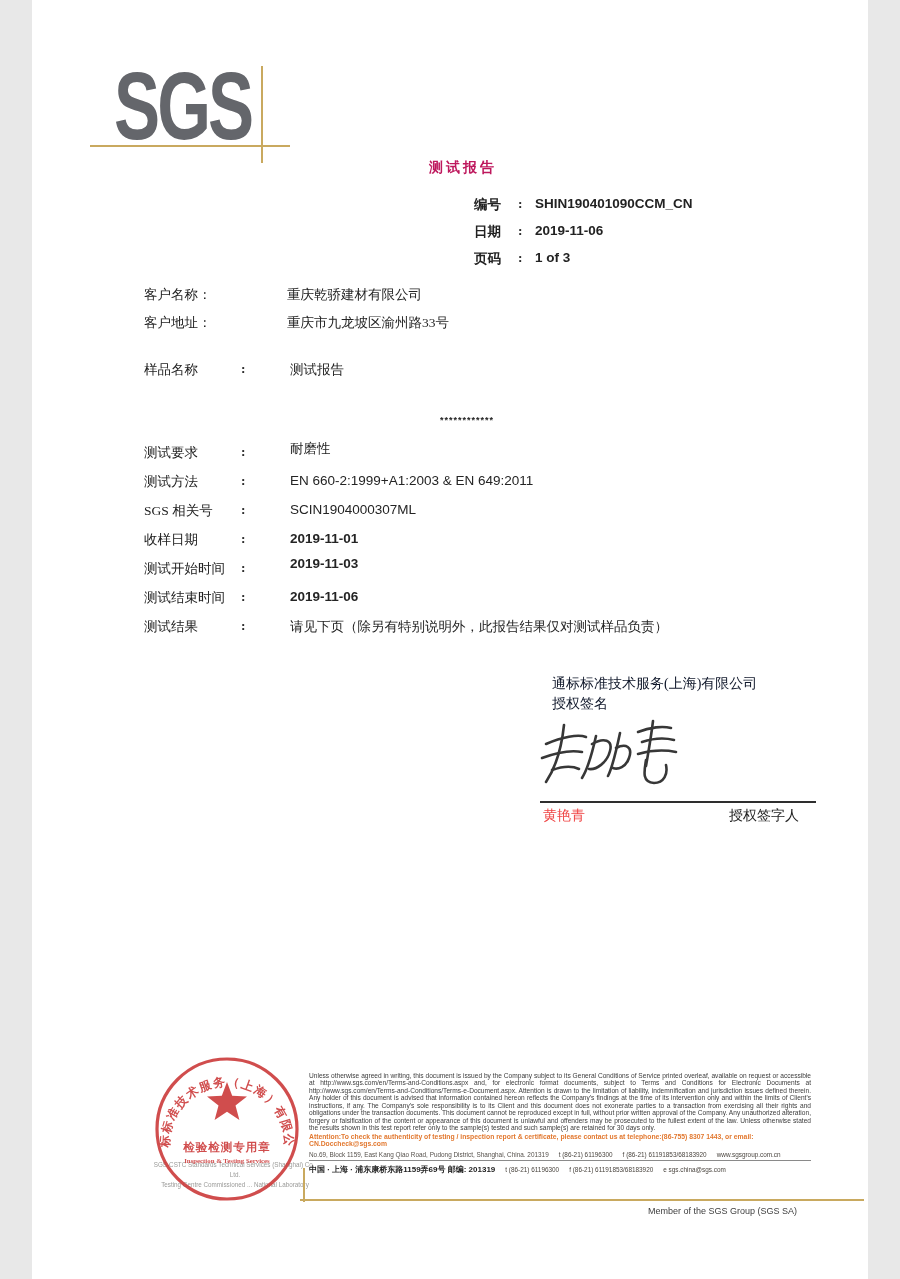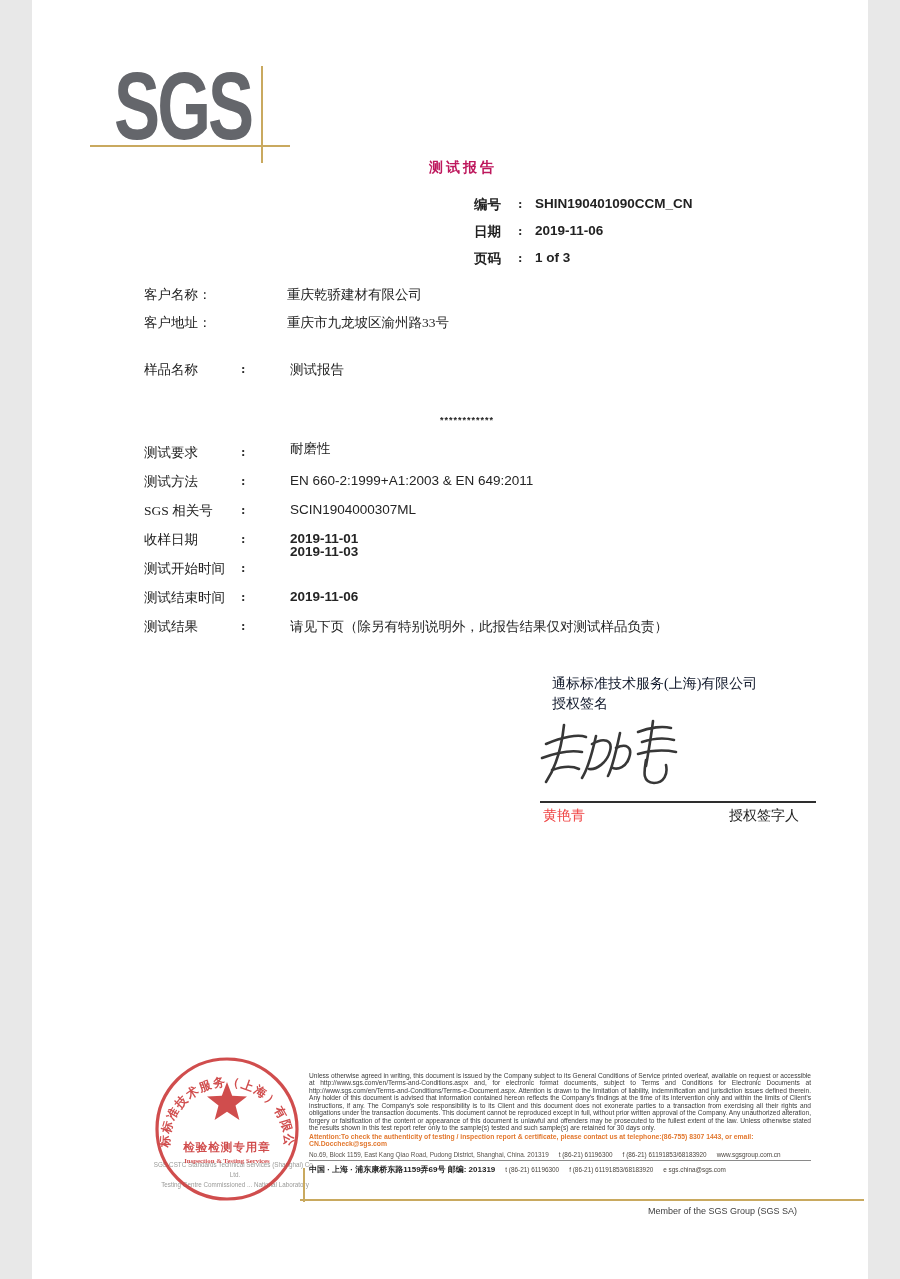--- a/index.html
+++ b/index.html
@@ -123,21 +123,21 @@
     <span class="row-val latin" style="top:502px;">SCIN1904000307ML</span>
   </div>
   <div>
     <span class="row-lab" style="top:531px;">收样日期</span>
     <span class="row-col" style="top:531px;">:</span>
     <span class="row-val latin bold" style="top:531px;">2019-11-01</span>
   </div>
   <div>
     <span class="row-lab" style="top:560px;">测试开始时间</span>
     <span class="row-col" style="top:560px;">:</span>
-    <span class="row-val latin bold" style="top:544px;">2019-11-03</span>
+    <span class="row-val latin bold" style="top:556px;">2019-11-03</span>
   </div>
   <div>
     <span class="row-lab" style="top:589px;">测试结束时间</span>
     <span class="row-col" style="top:589px;">:</span>
     <span class="row-val latin bold" style="top:589px;">2019-11-06</span>
   </div>
   <div>
     <span class="row-lab" style="top:618px;">测试结果</span>
     <span class="row-col" style="top:618px;">:</span>
     <span class="row-val" style="top:618px;">请见下页（除另有特别说明外，此报告结果仅对测试样品负责）</span>

